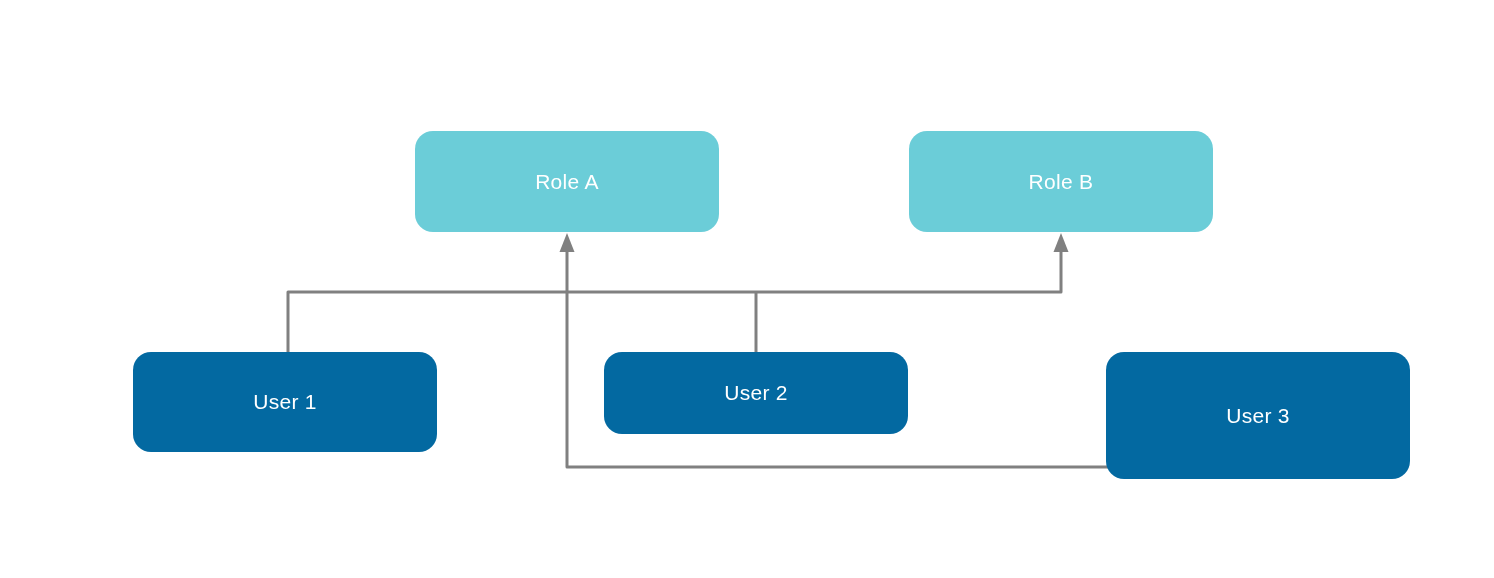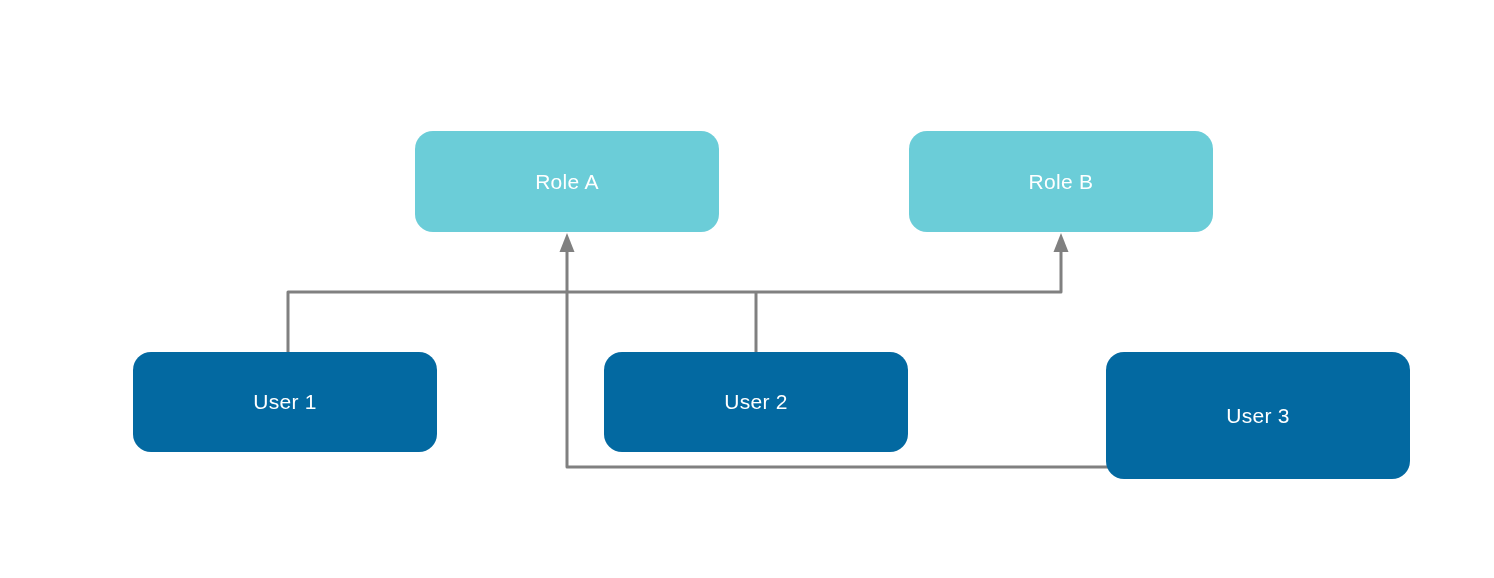--- a/index.html
+++ b/index.html
@@ -47,21 +47,21 @@
   .node-label {
     color: #ffffff;
     font-size: 21px;
     font-weight: 400;
     letter-spacing: 0.3px;
     user-select: none;
   }
   .pos-role-a { left: 415px; top: 131px; }
   .pos-role-b { left: 909px; top: 131px; }
   .pos-user-1 { left: 133px; top: 352px; height: 100px; }
-  .pos-user-2 { left: 604px; top: 352px; height: 100px; text-align: center; }
+  .pos-user-2 { left: 604px; top: 352px; height: 82px; text-align: center; }
   .pos-user-3 { left: 1106px; top: 352px; height: 127px; }
 </style>
 </head>
 <body>
 
 <div class="canvas">
 
   <svg class="connector-layer" viewBox="0 0 1494 578" xmlns="http://www.w3.org/2000/svg">
 
     <polyline class="edge" points="288,352 288,292 1061,292 1061,250"></polyline>

